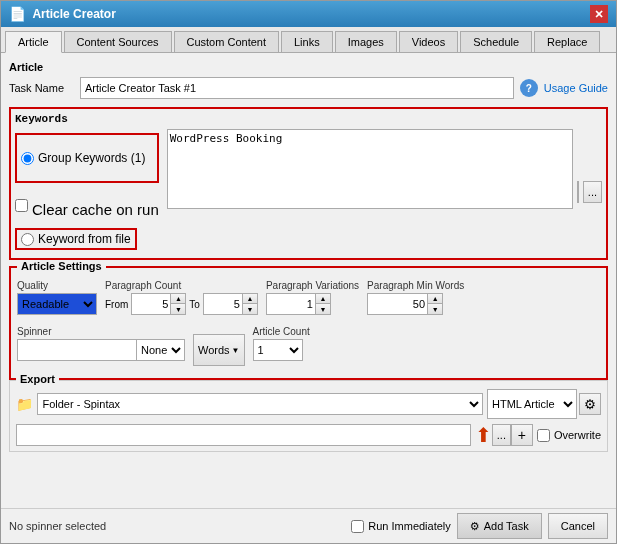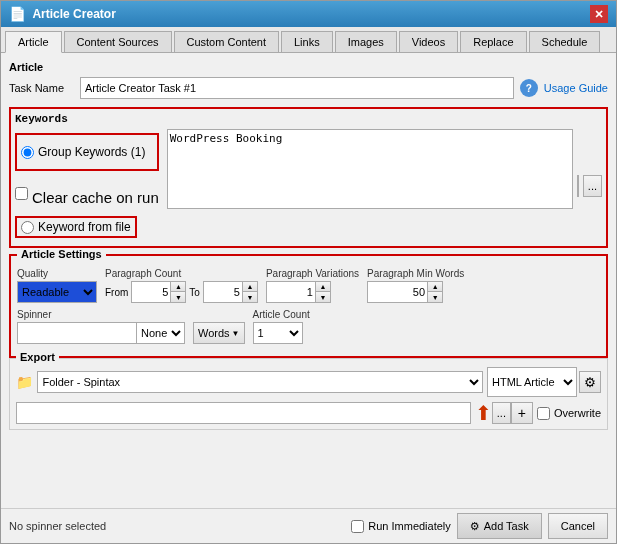--- a/index.html
+++ b/index.html
@@ -22,21 +22,21 @@
     .article-section { margin-bottom: 8px; }
     .field-row { display: flex; align-items: center; gap: 6px; margin-bottom: 6px; }
     .field-label { font-size: 11px; min-width: 65px; }
     .text-input { flex: 1; height: 22px; border: 1px solid #aaa; padding: 2px 4px; font-size: 11px; background: white; }
     .help-btn { width: 18px; height: 18px; background: #4a90d9; border-radius: 50%; color: white; font-size: 10px; font-weight: bold; display: flex; align-items: center; justify-content: center; cursor: pointer; border: none; }
     .usage-link { color: #0066cc; font-size: 11px; cursor: pointer; text-decoration: none; }
     
     .keywords-outer { border: 2px solid #cc0000; padding: 4px; margin-bottom: 6px; }
     .keywords-inner { display: flex; gap: 8px; }
     .keywords-left { display: flex; flex-direction: column; gap: 6px; padding: 4px 0; min-width: 140px; }
-    .radio-highlight { border: 2px solid #cc0000; padding: 10px 4px; display: flex; align-items: center; gap: 4px; }
+    .radio-highlight { border: 2px solid #cc0000; padding: 16px 4px; display: flex; align-items: center; gap: 4px; }
     .keywords-textarea { flex: 1; height: 80px; border: 1px solid #aaa; font-size: 11px; padding: 2px; resize: none; background: white; }
     
     .checkbox-row { display: flex; align-items: center; gap: 4px; margin: 4px 0; }
     .checkbox-row label { font-size: 15px; margin-top: 8px; }
     
     .keyword-file-row { display: flex; align-items: center; gap: 4px; }
     .keyword-file-highlight { border: 2px solid #cc0000; padding: 2px 4px; display: flex; align-items: center; gap: 4px; }
     .file-input { flex: 1; height: 22px; border: 1px solid #aaa; background: #f5f5f5; }
     .browse-btn { height: 22px; padding: 0 4px; border: 1px solid #aaa; background: linear-gradient(to bottom, #f5f5f5, #e0e0e0); cursor: pointer; font-size: 11px; }
     
@@ -46,21 +46,21 @@
     .settings-row { display: flex; align-items: center; gap: 8px; margin-bottom: 6px; flex-wrap: nowrap; }
     .settings-field { display: flex; flex-direction: column; gap: 2px; }
     .settings-field-label { font-size: 10px; color: #333; }
     .select-input { height: 22px; border: 1px solid #aaa; font-size: 11px; background: #1d4ed8; }
     .num-input { width: 40px; height: 22px; border: 1px solid #aaa; padding: 2px; font-size: 11px; background: white; text-align: right; }
     .spin-group { display: flex; align-items: center; }
     .spin-arrows { display: flex; flex-direction: column; border: 1px solid #aaa; border-left: none; }
     .spin-arrow { width: 14px; height: 10px; background: linear-gradient(to bottom, #f5f5f5, #e0e0e0); border: none; cursor: pointer; font-size: 7px; display: flex; align-items: center; justify-content: center; padding: 0; }
     .spin-arrow:first-child { border-bottom: 1px solid #aaa; }
     
-    .protect-words-btn { height: 22px; padding: 0 4px; border: 1px solid #aaa; background: linear-gradient(to bottom, #f5f5f5, #e0e0e0); cursor: pointer; font-size: 11px; display: flex; align-items: center; gap: 2px; }
+    .protect-words-btn { height: 32px; padding: 0 4px; border: 1px solid #aaa; background: linear-gradient(to bottom, #f5f5f5, #e0e0e0); cursor: pointer; font-size: 11px; display: flex; align-items: center; gap: 2px; }
     .dropdown-arrow { font-size: 8px; }
     
     .export-box { border: 1px solid #ccc; padding: 4px 6px; margin-bottom: 6px; position: relative; }
     .export-title { position: absolute; top: -8px; left: 6px; background: #f0f0f0; padding: 0 4px; font-size: 11px; font-weight: bold; }
     .export-row1 { display: flex; align-items: center; gap: 4px; margin-bottom: 4px; margin-top: 4px; }
     .export-row2 { display: flex; align-items: center; gap: 4px; }
     .folder-select { flex: 1; height: 22px; border: 1px solid #aaa; font-size: 11px; background: white; }
     .export-right { display: flex; align-items: center; gap: 2px; margin-left: auto; }
     .html-select { height: 30px; border: 1px solid #aaa; font-size: 11px; background: white; }
     .gear-btn { width: 22px; height: 22px; border: 1px solid #aaa; background: linear-gradient(to bottom, #f5f5f5, #e0e0e0); cursor: pointer; display: flex; align-items: center; justify-content: center; }
@@ -94,22 +94,22 @@
     <button class="close-btn">✕</button>
   </div>
 
   <div class="tabs">
     <div class="tab active">Article</div>
     <div class="tab">Content Sources</div>
     <div class="tab">Custom Content</div>
     <div class="tab">Links</div>
     <div class="tab">Images</div>
     <div class="tab">Videos</div>
+    <div class="tab">Schedule</div>
     <div class="tab">Replace</div>
-    <div class="tab">Schedule</div>
   </div>
 
   <div class="content">
 
     <div class="article-section">
       <div style="font-size:11px; font-weight:bold; margin-bottom:4px;">Article</div>
       <div class="field-row">
         <span class="field-label">Task Name</span>
         <input type="text" class="text-input" value="Article Creator Task #1" style="">
         <button class="help-btn">?</button>

